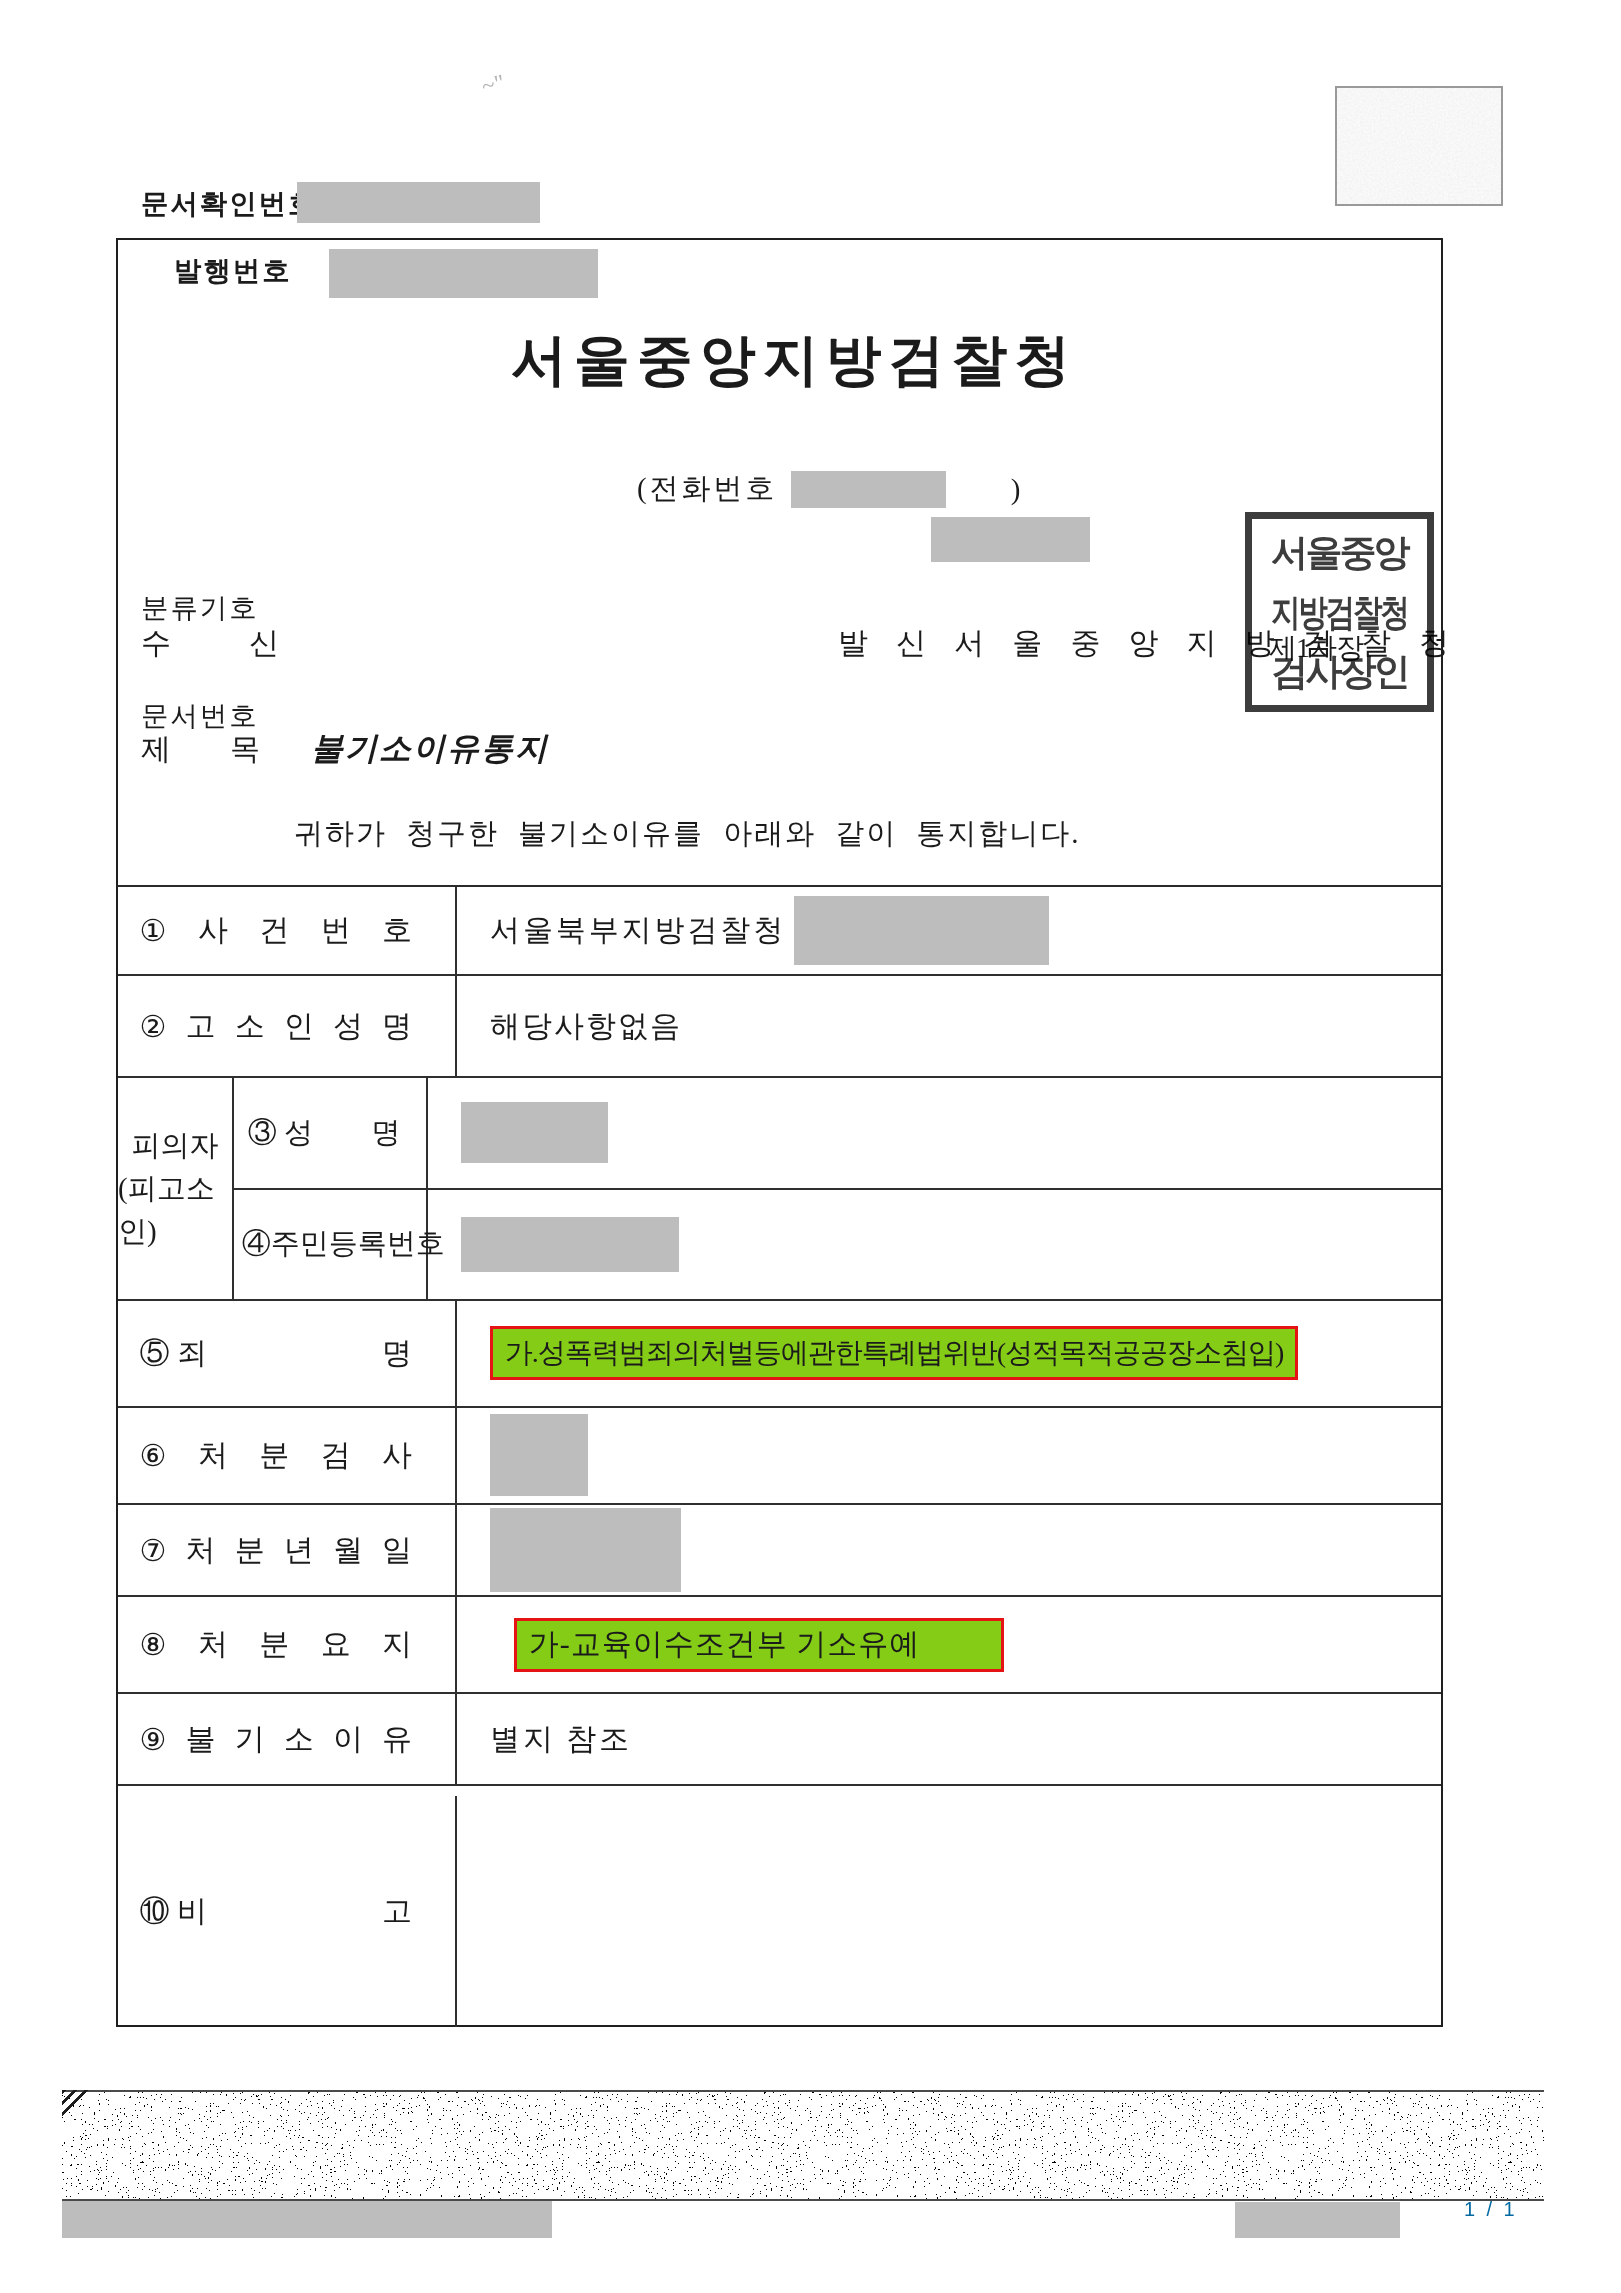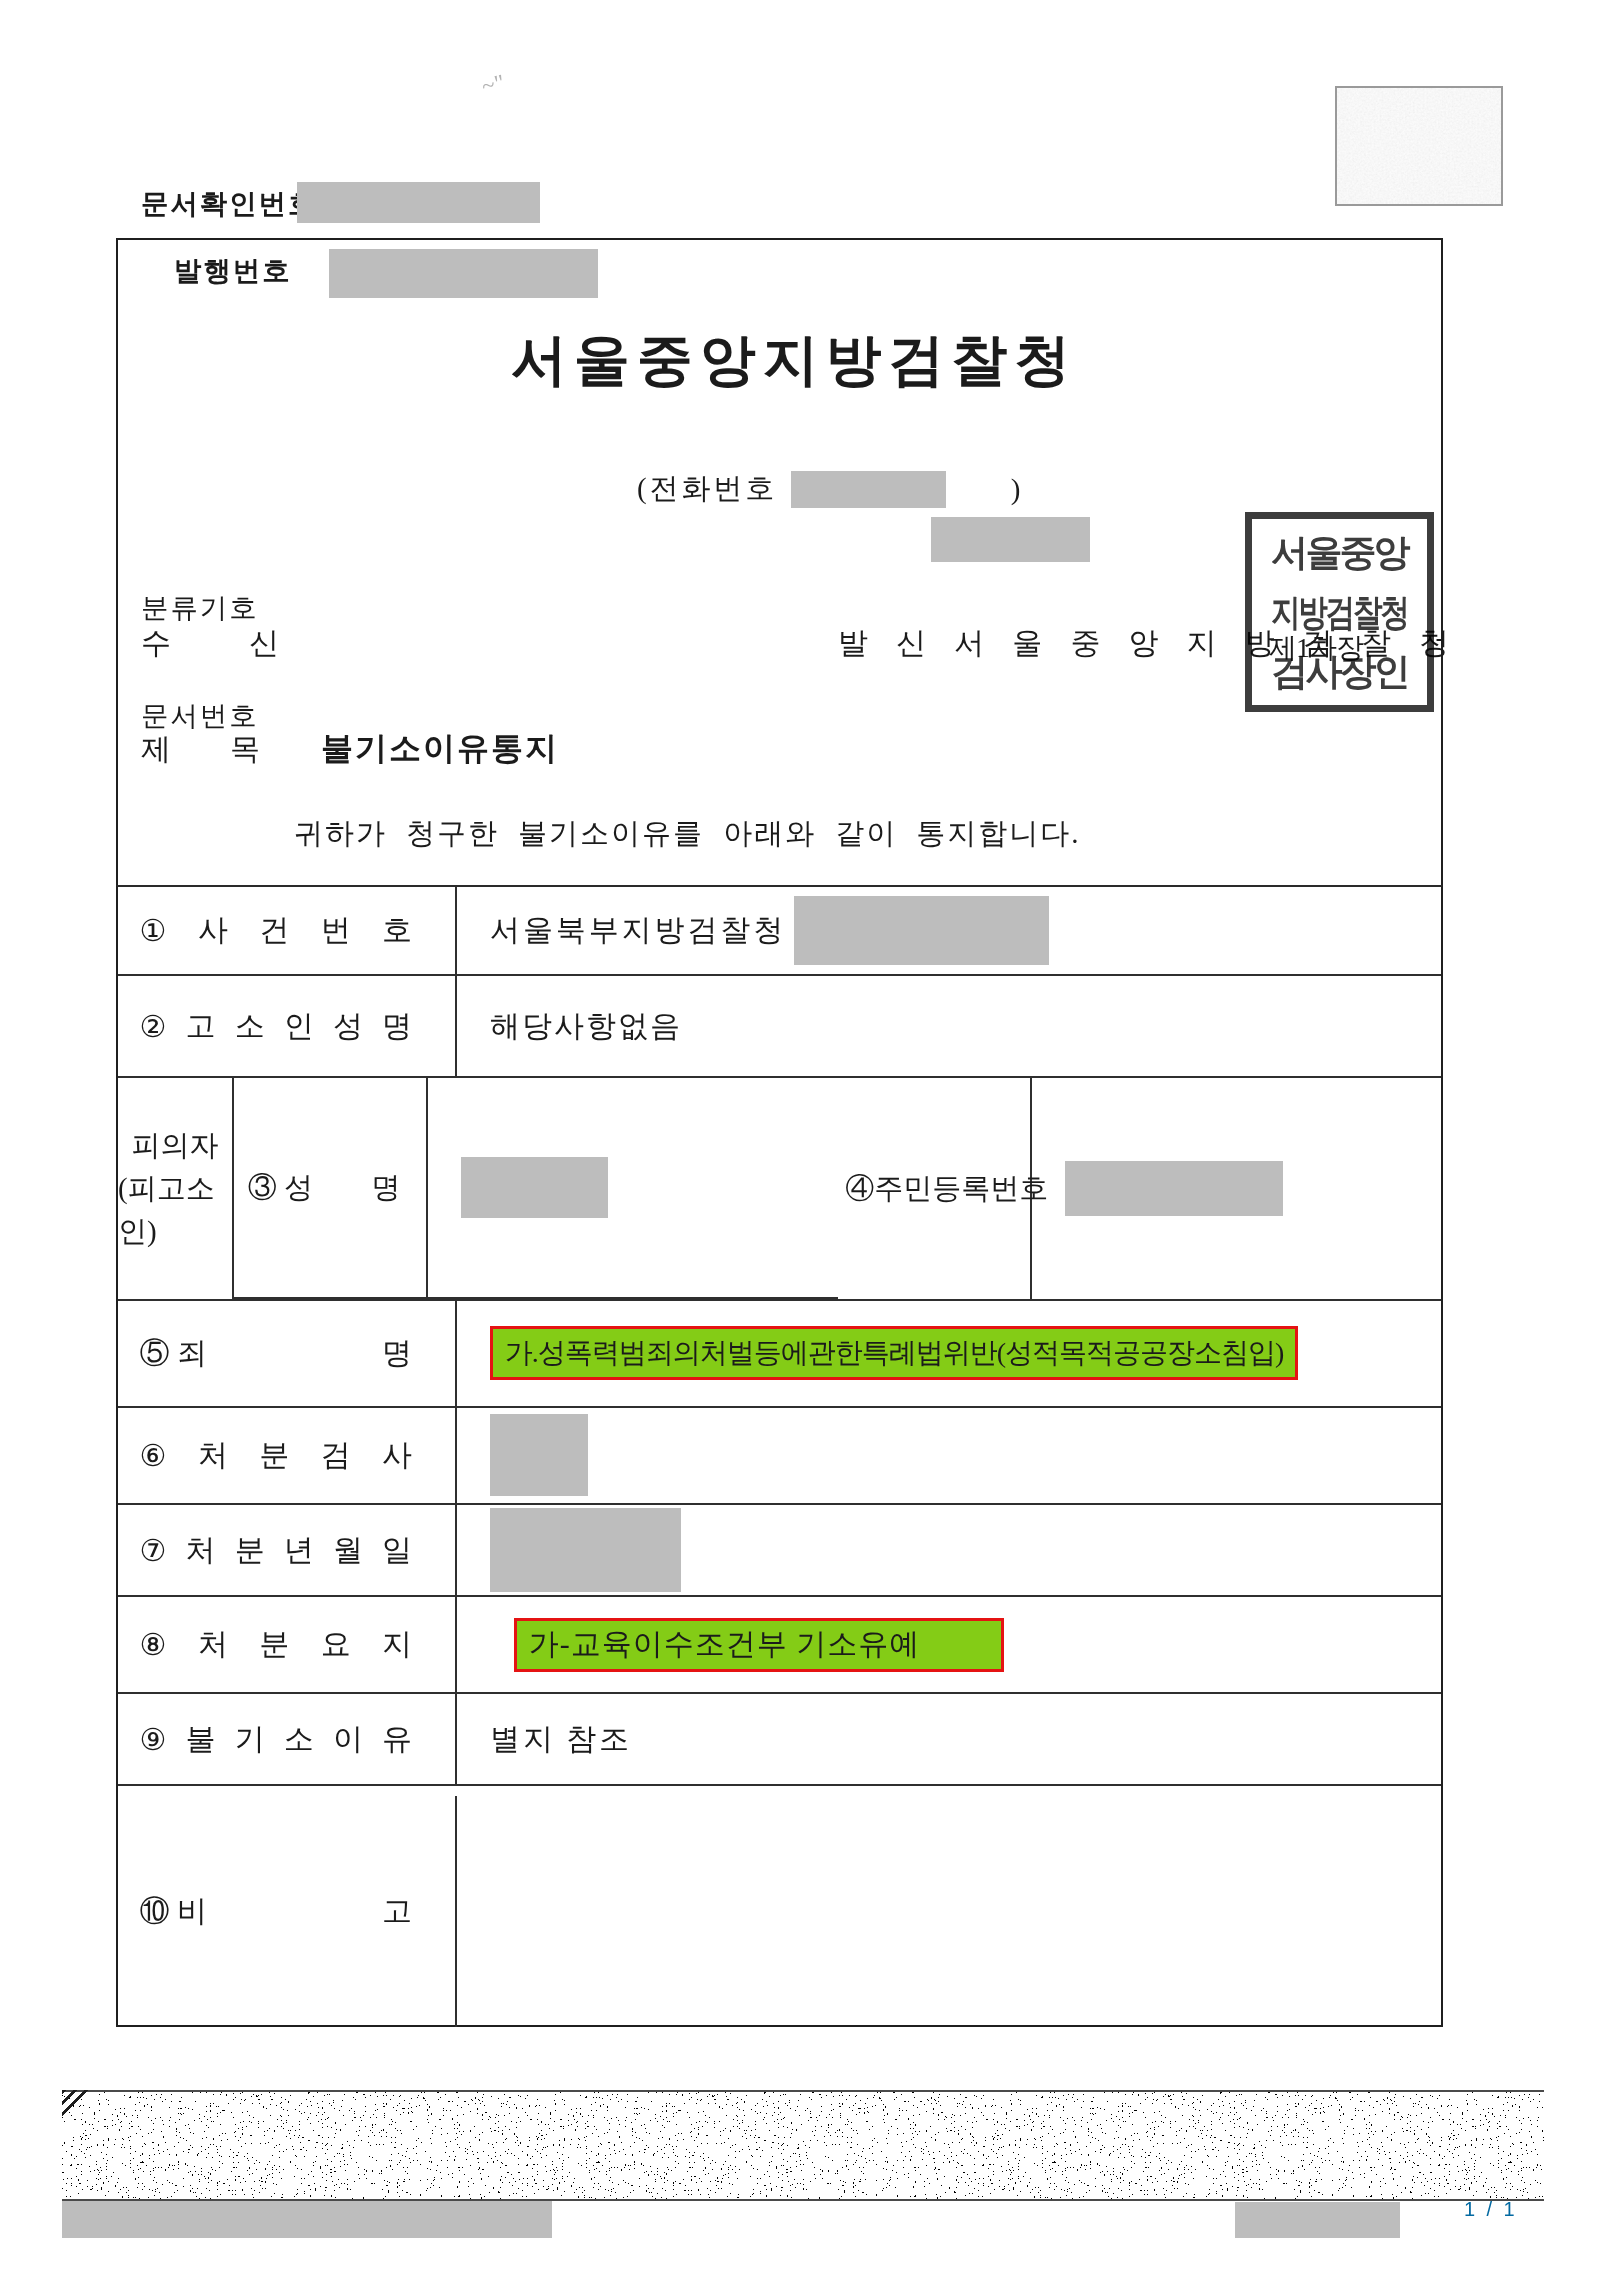--- a/index.html
+++ b/index.html
@@ -27,21 +27,21 @@
               border-left:2.9px solid #1f1f1f;border-right:2.9px solid #1f1f1f;border-top:2px solid #2a2a2a;
               display:flex;flex-direction:column;font-size:30px;}
   .t-row{display:flex;border-bottom:2px solid #2f2f2f;box-sizing:border-box;align-items:stretch;}
   .t-row.last{border-bottom:2.9px solid #1f1f1f;margin-top:10px;}
   .t-label{width:339px;border-right:2px solid #2f2f2f;box-sizing:border-box;
            display:flex;align-items:center;justify-content:space-between;padding:0 43px 0 21.6px;}
   .t-value{flex:1;display:flex;align-items:center;padding-left:33px;letter-spacing:2px;}
   .band{display:flex;border-bottom:2px solid #2f2f2f;box-sizing:border-box;}
   .suspect-cell{width:116px;border-right:2px solid #2f2f2f;box-sizing:border-box;
                 display:flex;flex-direction:column;justify-content:center;align-items:center;font-size:29px;line-height:43px;}
-  .band-right{flex:1;display:flex;flex-direction:row;}
+  .band-right{flex:1;display:flex;flex-direction:column;}
   .sub-row{display:flex;box-sizing:border-box;flex:1;}
   .sub-row.top{border-bottom:2px solid #2f2f2f;}
   .sub-label{width:194px;border-right:2px solid #2f2f2f;box-sizing:border-box;
              display:flex;align-items:center;justify-content:space-between;padding:0 21.6px 0 7.8px;font-size:29px;}
   .red-box{border:3.9px solid #e51313;display:flex;align-items:center;padding:0 11.8px;height:54px;box-sizing:border-box;background:#84cc16;}
   .nowrap{white-space:nowrap;}
   .noise-wrap{left:62px;top:2090px;width:1482px;height:111px;border-top:2px solid #4a4a4a;border-bottom:2px solid #4a4a4a;box-sizing:border-box;overflow:hidden;}
   .corner-hatch{left:62px;top:2090px;width:29px;height:27.4px;
     background:repeating-linear-gradient(135deg,#1d1d1d 0 2.9px,rgba(255,255,255,0) 2.9px 7.8px);
     clip-path:polygon(0 0,100% 0,0 100%);}
@@ -97,21 +97,21 @@
   <div class="abs sender">발 신 서 울 중 앙 지 방 검 찰 청</div>
   <div class="abs sender-tail">제1차장</div>
 
   <div class="abs stamp">
     <div>서울중앙</div>
     <div class="squeeze">지방검찰청</div>
     <div>검사장인</div>
   </div>
 
   <div class="abs lbl" style="left:141px;top:729px;font-size:30px;">제      목</div>
-  <div class="abs" style="left:321px;top:727px;font-size:32px;font-weight:bold;letter-spacing:2px;">불기소이유통지</div>
+  <div class="abs" style="left:311px;top:727px;font-size:32px;font-weight:bold;letter-spacing:2px;font-style:italic;">불기소이유통지</div>
 
   <div class="abs" style="left:294px;top:814px;font-size:29px;letter-spacing:2px;word-spacing:9.8px;">귀하가 청구한 불기소이유를 아래와 같이 통지합니다.</div>
 
   <div class="abs info-table">
 
     <div class="t-row" style="height:90px;">
       <div class="t-label">
           <span style="white-space: pre;">①</span>
           <span style="white-space: pre;">사</span>
           <span style="white-space: pre;">건</span>

